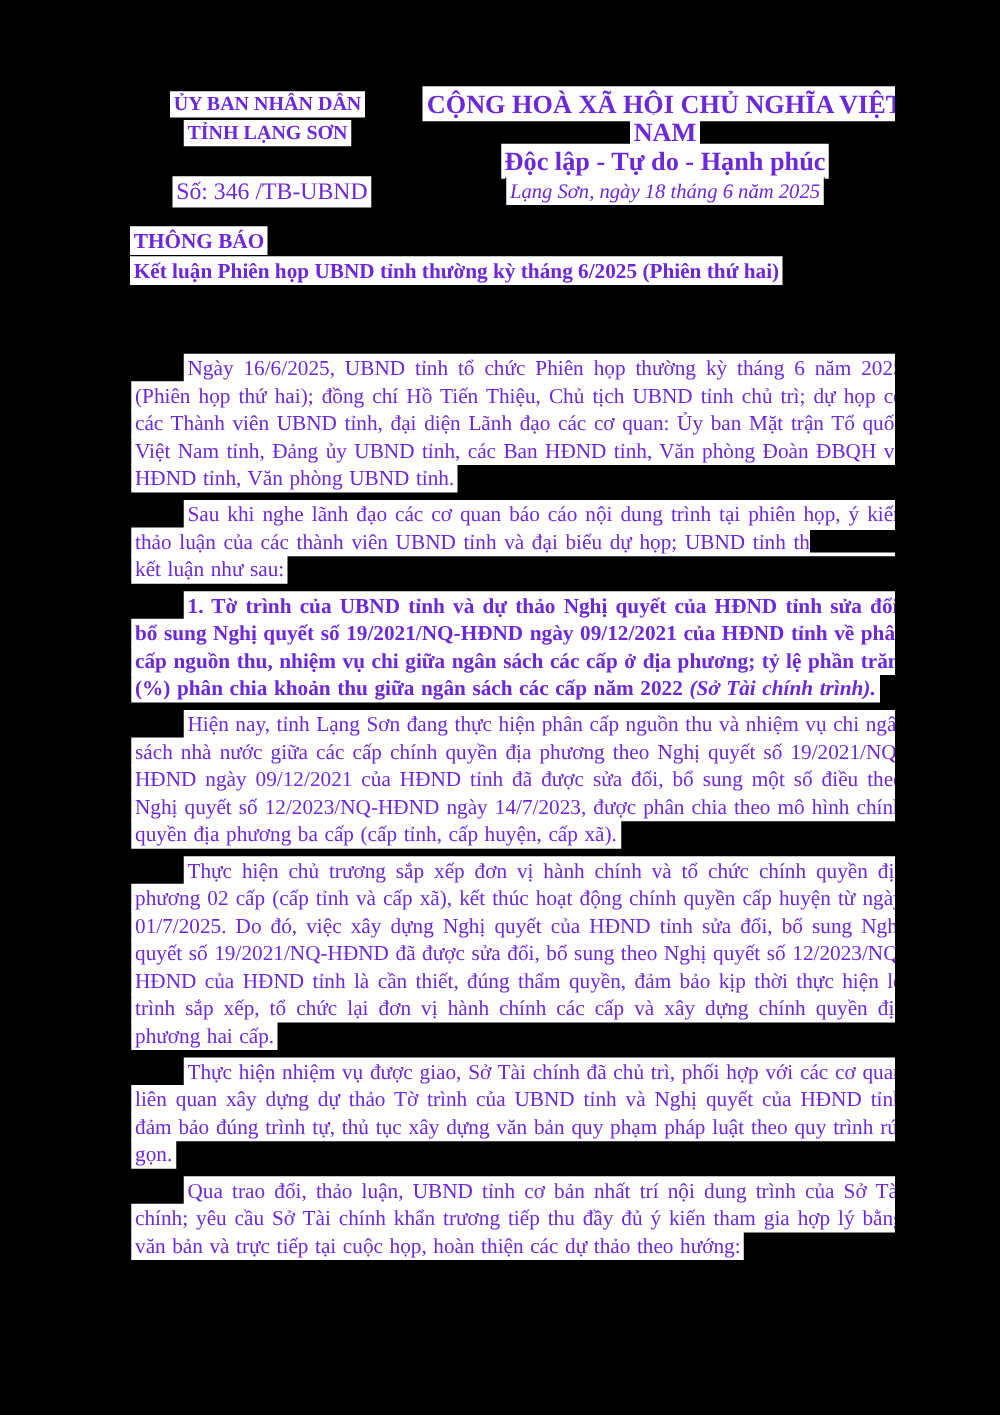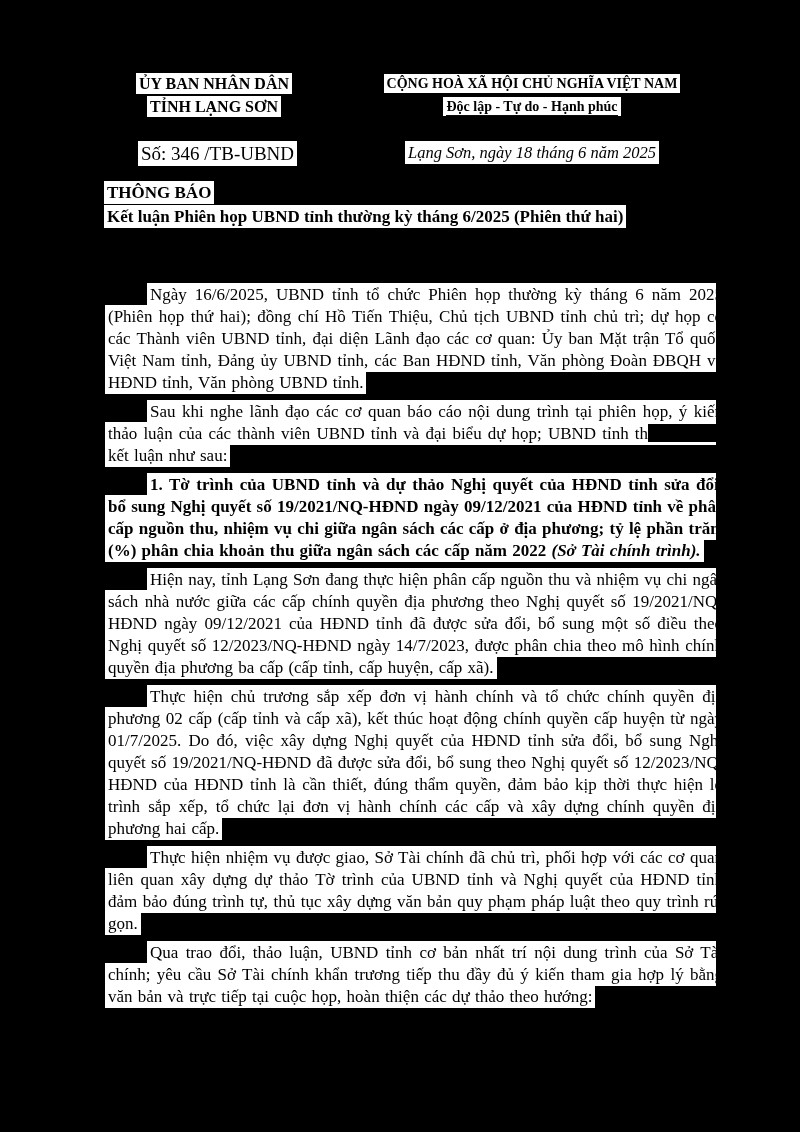--- a/index.html
+++ b/index.html
@@ -7,21 +7,21 @@
     padding: 0;
     background: #000;
   }
   .page {
     position: relative;
     width: 716px;
     height: 1132px;
     background: #000;
     overflow: hidden;
     font-family: "Liberation Serif", "DejaVu Serif", serif;
-    color: #000000;
+    color: #6d28d9;
   }
   
   .hl {
     background: #ffffff;
     padding: 2px 3px;
     -webkit-box-decoration-break: clone;
     box-decoration-break: clone;
   }
   .b { font-weight: 700; }
   .i { font-style: italic; }
@@ -33,21 +33,21 @@
     width: 216px;
     text-align: center;
     font-size: 16px;
     line-height: 23px;
   }
   .hdr-right {
     position: absolute;
     left: 334px; top: 72px;
     width: 396px;
     text-align: center;
-    font-size: 14px;
+    font-size: 21px;
     line-height: 23px;
   }
   .doc-number {
     position: absolute;
     left: 138px; top: 142px;
     font-size: 19px;
     line-height: 23px;
   }
   .place-date {
     position: absolute;

